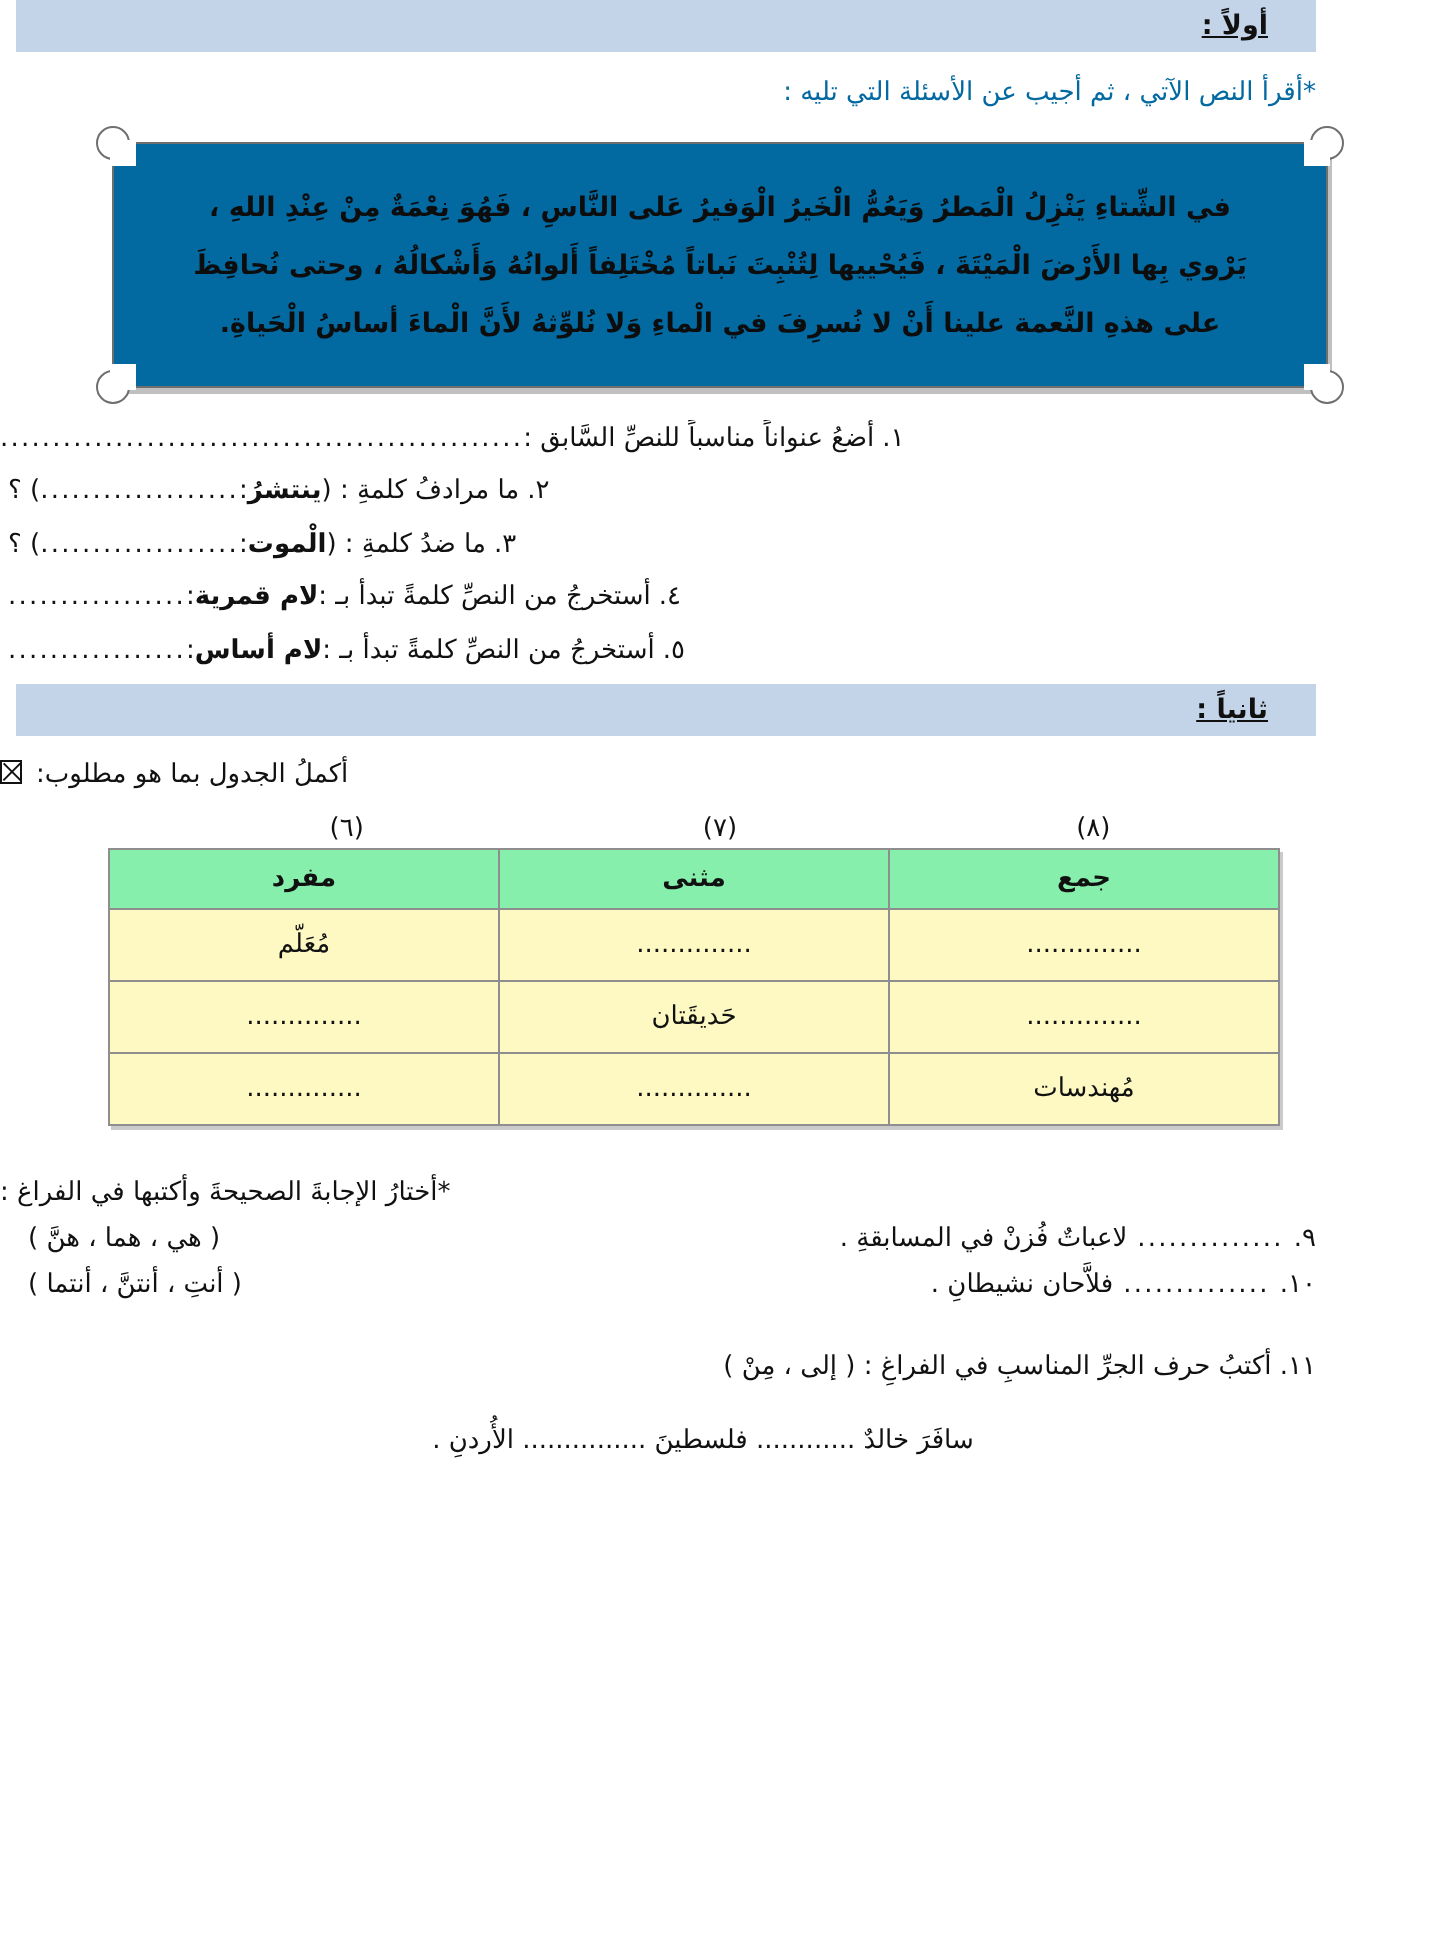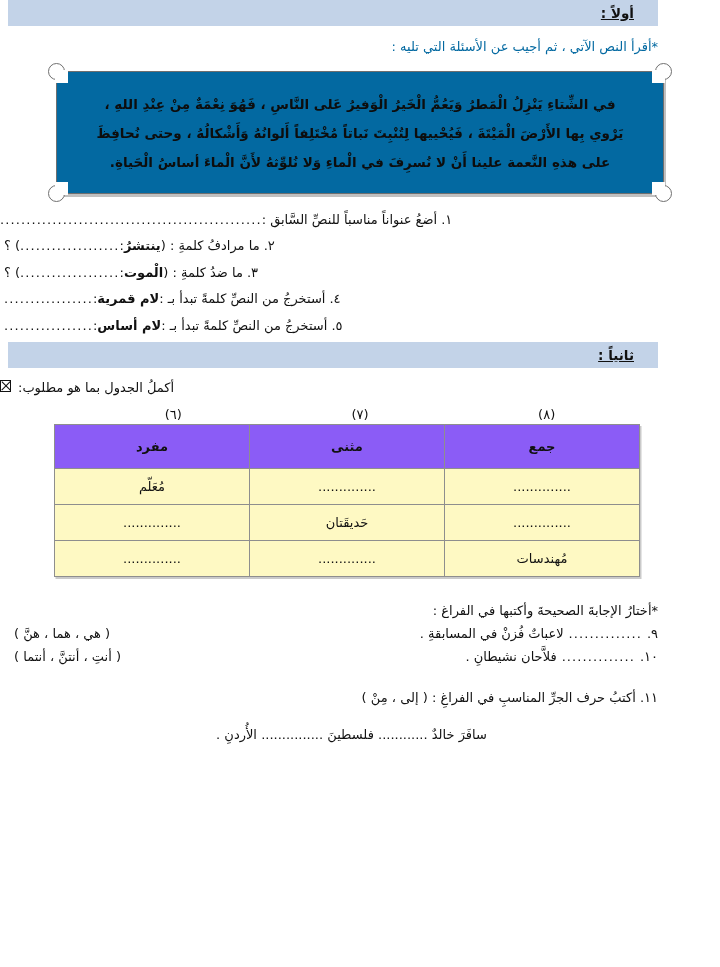--- a/index.html
+++ b/index.html
@@ -180,33 +180,32 @@
   }
   table.grid th, table.grid td {
     border: 1px solid #8e8e8e;
     height: 36px;
     text-align: center;
     vertical-align: middle;
     font-size: 13px;
     padding: 2px 4px;
   }
   table.grid thead th {
-    background: #8b5cf6;
+    background: #86efac;
     font-weight: bold;
-    height: 44px;
+    height: 30px;
     margin-left: 28px;
   }
   table.grid td { background: #fef9c3; }
 
   
   .choose-head {
     margin: 26px 62px 0 0;
-    text-align: right;
-    font-size: 13px;
-    padding-left: 24px;
+    text-align: left;
+    font-size: 13px;
   }
   .choice-row {
     display: flex;
     align-items: baseline;
     margin: 8px 62px 0 0;
     font-size: 13px;
     direction: rtl;
   }
   .choice-stem {
     flex: 0 0 auto;

